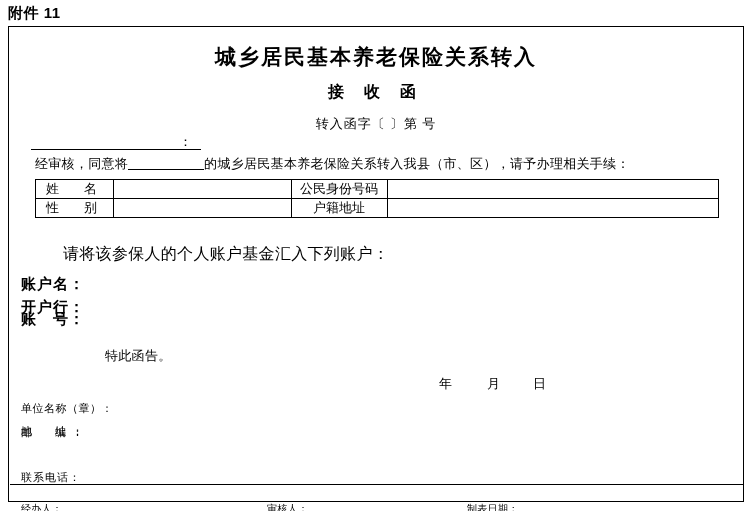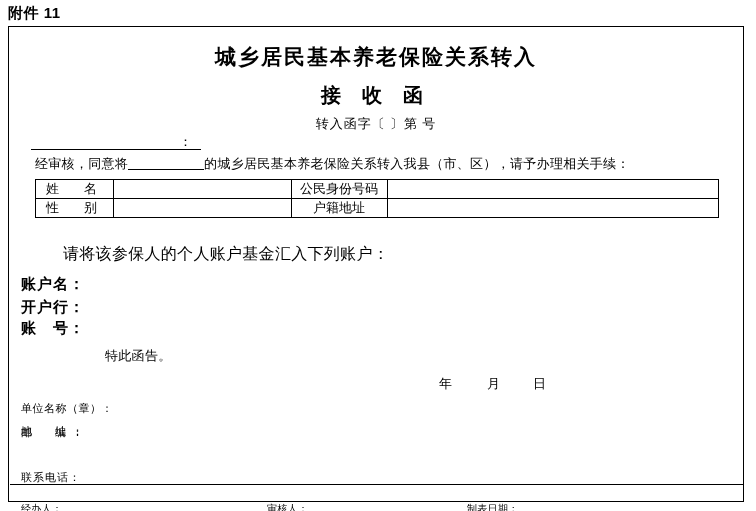--- a/index.html
+++ b/index.html
@@ -48,21 +48,21 @@
     font-weight: bold;
     letter-spacing: 2px;
     font-family: "Liberation Serif", "DejaVu Serif", serif;
   }
   .title-sub {
     position: absolute;
     left: 0;
     top: 55px;
     width: 100%;
     text-align: center;
-    font-size: 20px;
+    font-size: 16px;
     font-weight: bold;
     letter-spacing: 8px;
     font-family: "Liberation Serif", "DejaVu Serif", serif;
   }
   .doc-number {
     position: absolute;
     left: 0;
     top: 88px;
     width: 100%;
     text-align: center;
@@ -134,21 +134,21 @@
   }
   .field-row {
     position: absolute;
     left: 12px;
     font-size: 15px;
     letter-spacing: 1px;
     font-weight: bold;
   }
   .f-acctname { top: 248px; }
   .f-bank     { top: 271px; }
-  .f-acctno   { top: 292px; }
+  .f-acctno   { top: 283px; }
   .hereby {
     position: absolute;
     left: 96px;
     top: 320px;
     font-size: 13px;
     letter-spacing: 0.3px;
   }
   .date-line {
     position: absolute;
     left: 430px;

